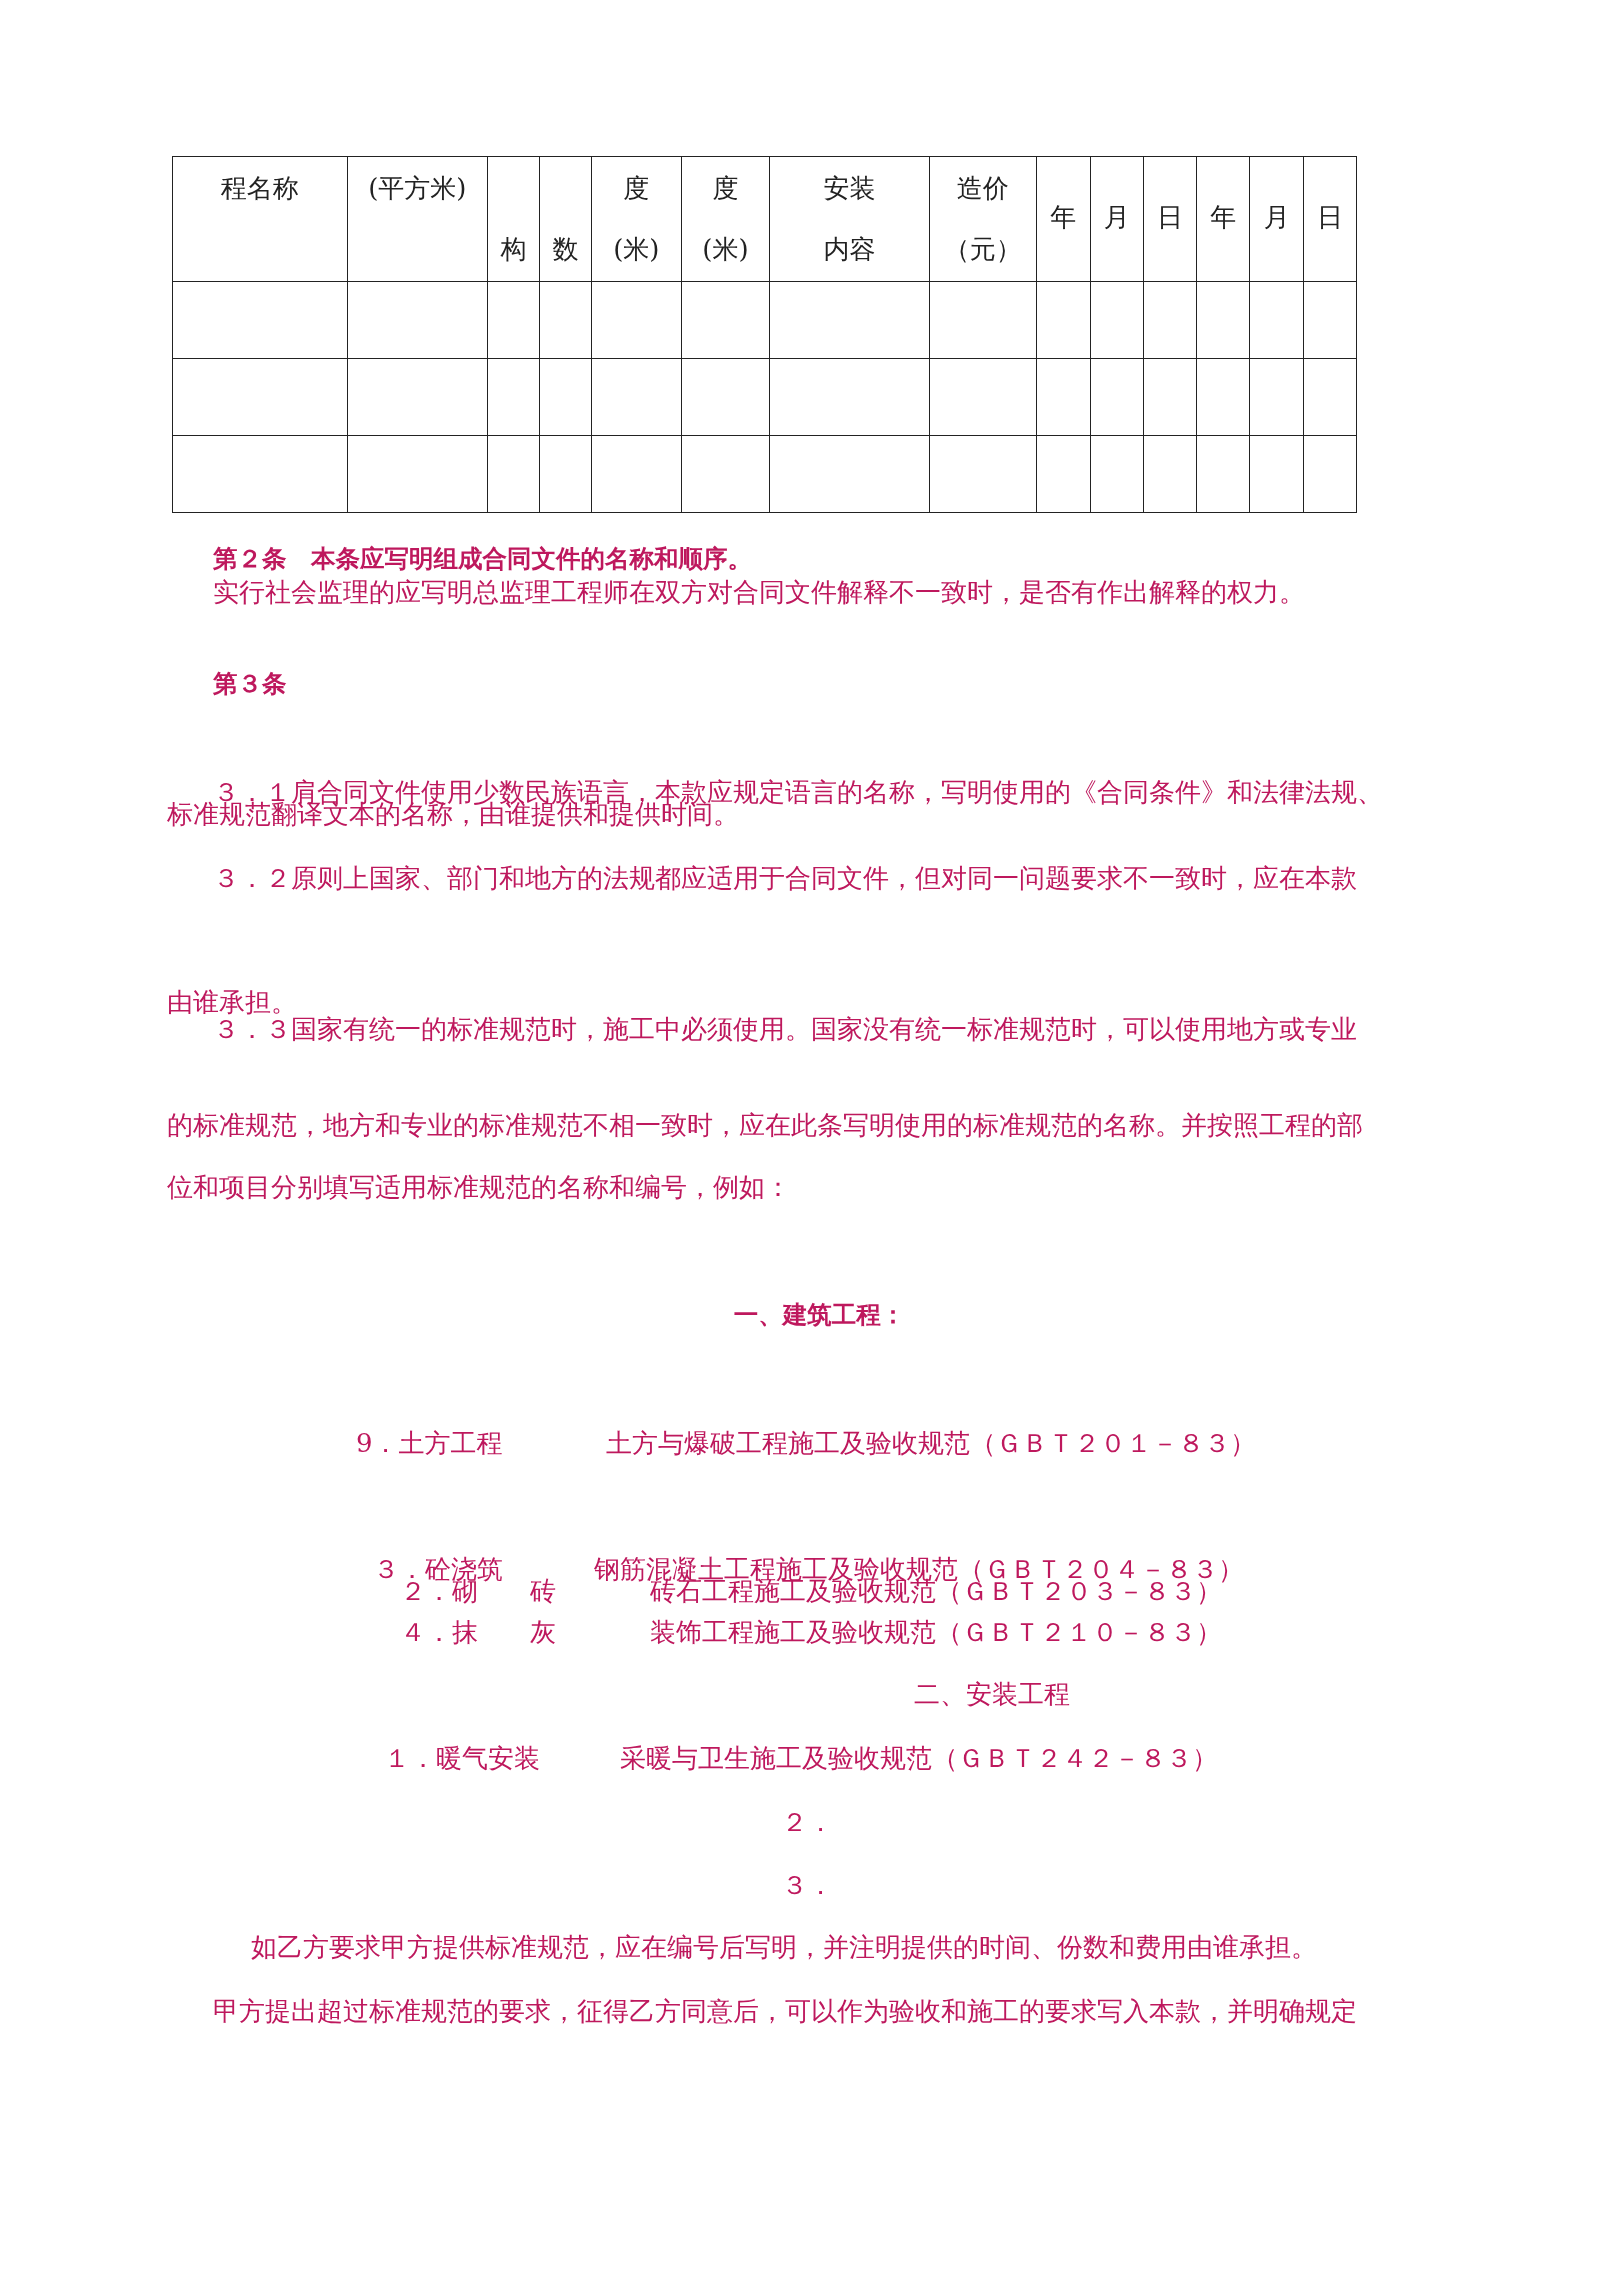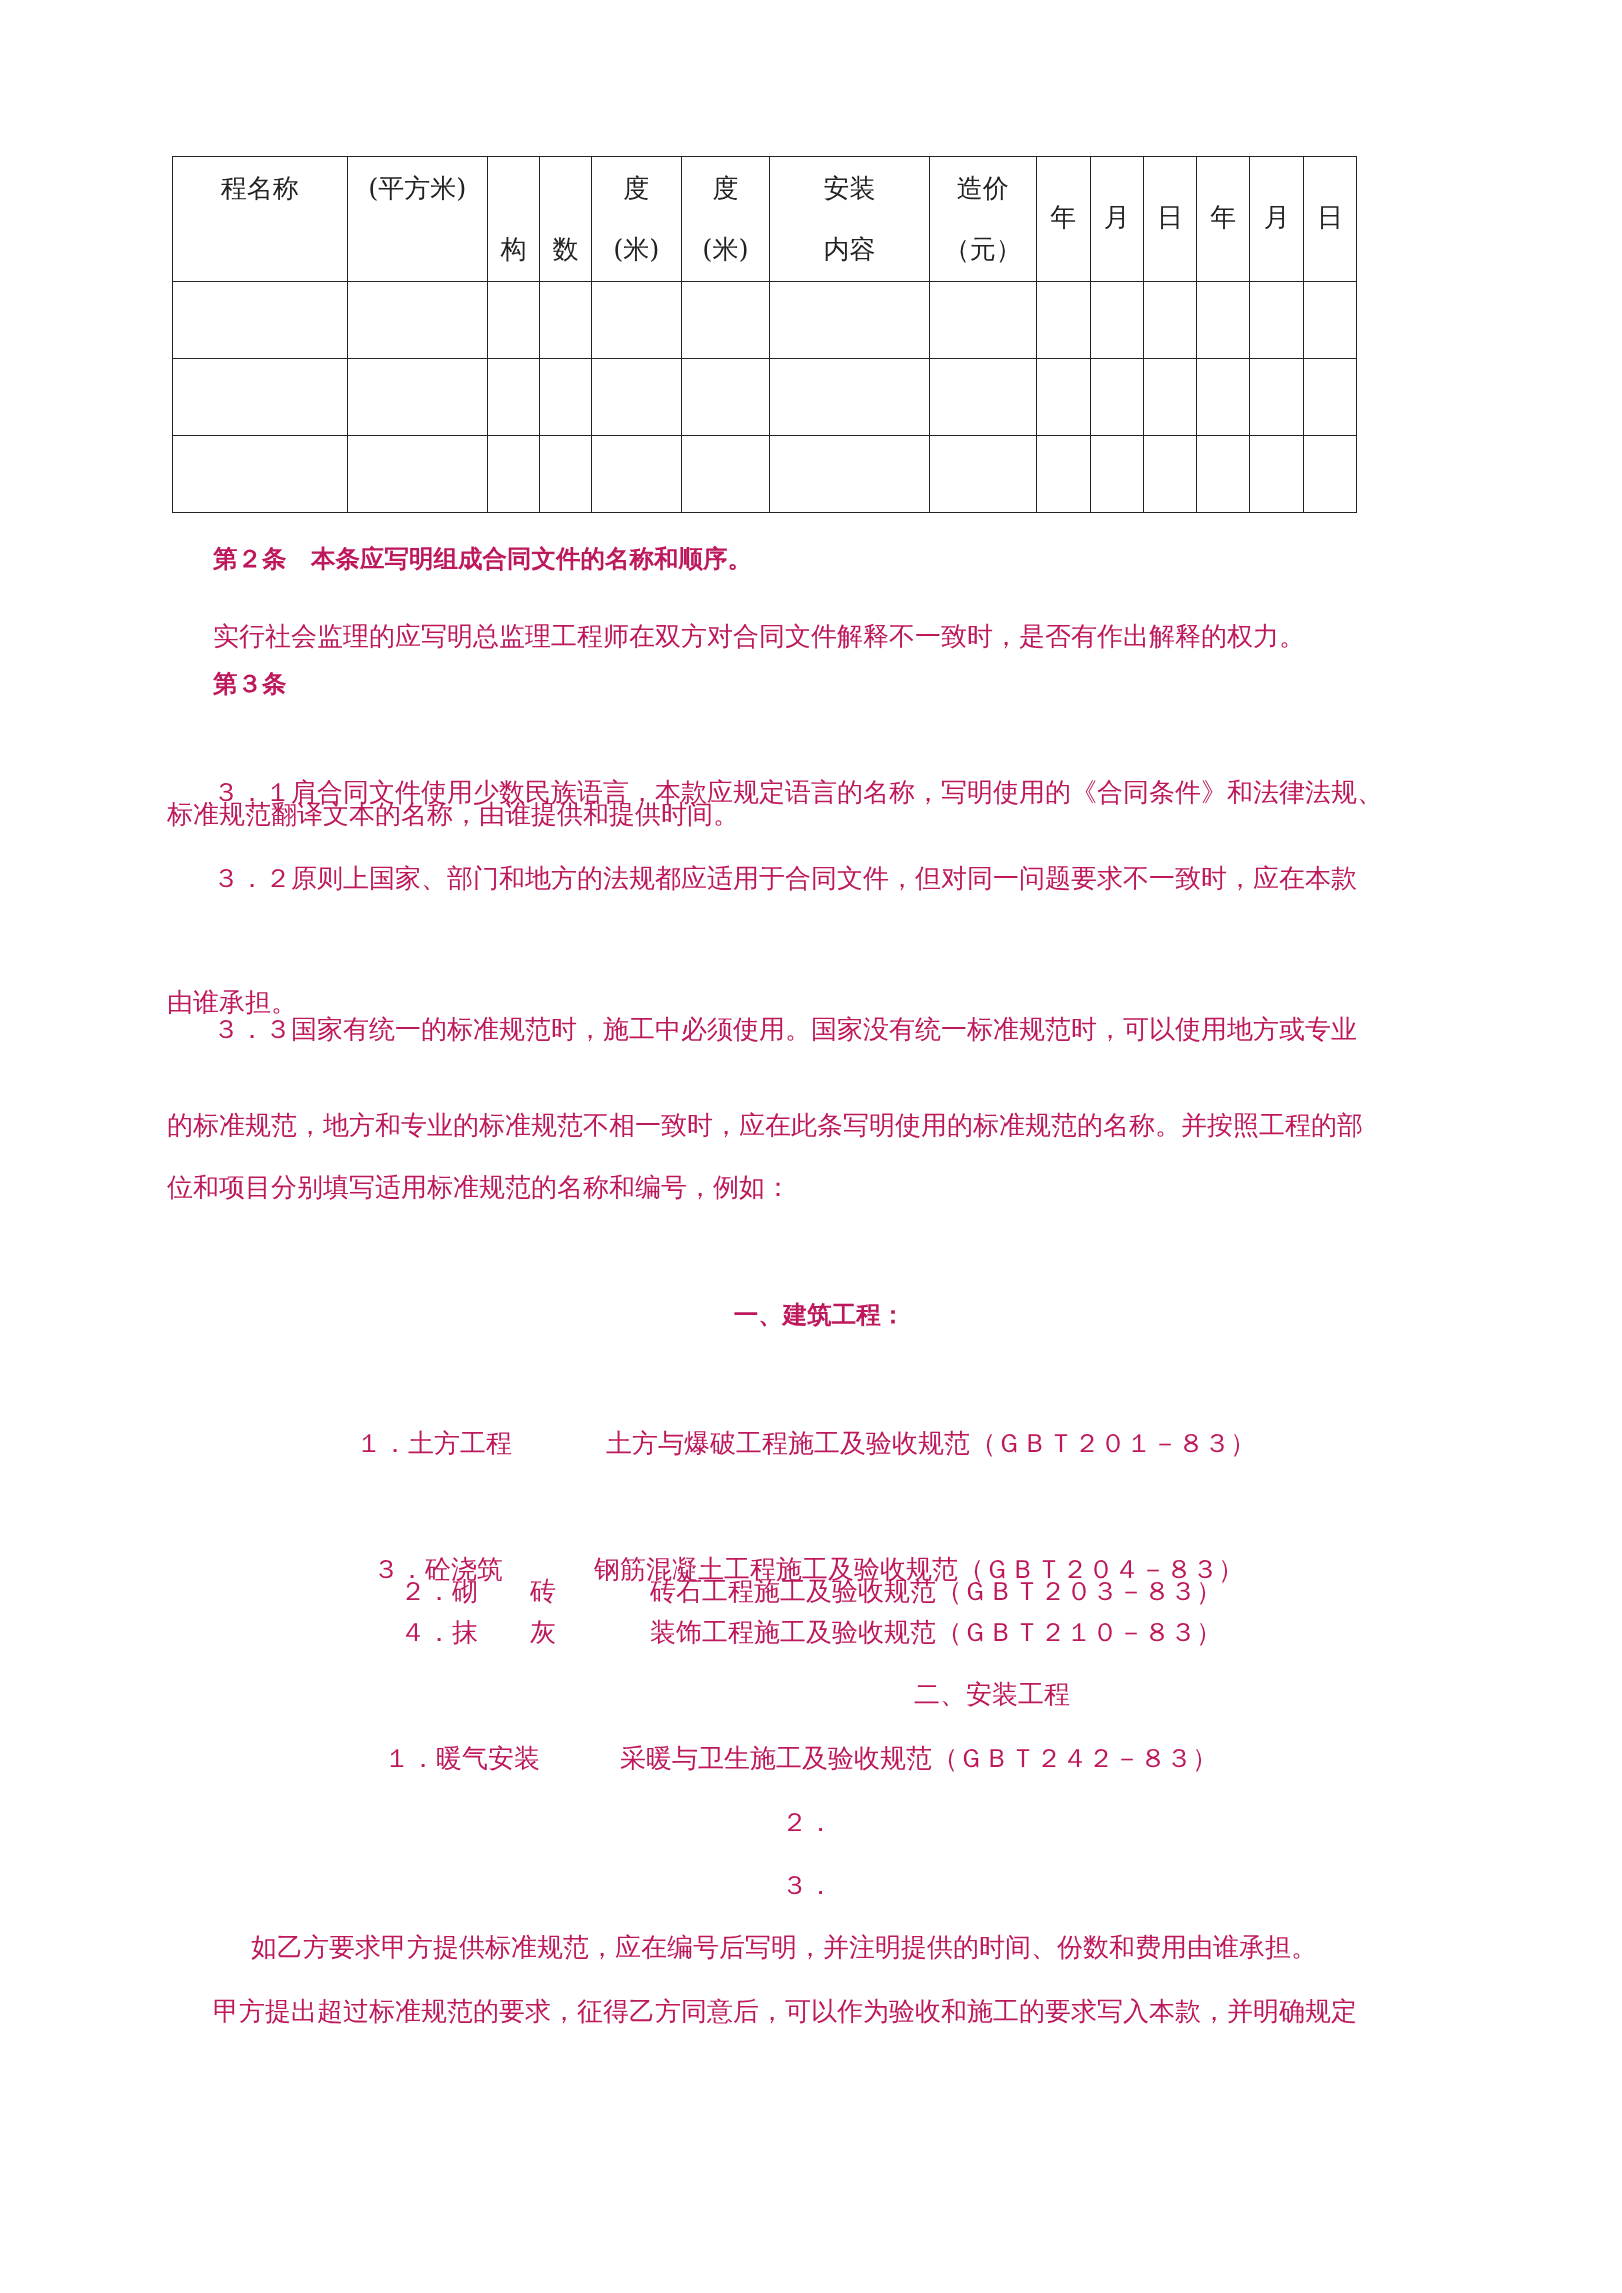--- a/index.html
+++ b/index.html
@@ -138,38 +138,38 @@
       <td></td>
       <td></td>
       <td></td>
       <td></td>
       <td></td>
     </tr>
   </tbody>
     </table>
 
   <div class="p bold" style="left:213px; top:542px;">第２条　本条应写明组成合同文件的名称和顺序。</div>
-  <div class="p" style="left:213px; top:620px;">实行社会监理的应写明总监理工程师在双方对合同文件解释不一致时，是否有作出解释的权力。</div>
+  <div class="p" style="left:213px; top:576px;">实行社会监理的应写明总监理工程师在双方对合同文件解释不一致时，是否有作出解释的权力。</div>
 
   <div class="p bold" style="left:213px; top:667px;">第３条</div>
 
   <div class="p" style="left:213px; top:776px;">３．１肩合同文件使用少数民族语言，本款应规定语言的名称，写明使用的《合同条件》和法律法规、</div>
   <div class="p" style="left:167px; top:798px;">标准规范翻译文本的名称，由谁提供和提供时间。</div>
 
   <div class="p" style="left:213px; top:862px;">３．２原则上国家、部门和地方的法规都应适用于合同文件，但对同一问题要求不一致时，应在本款</div>
   <div class="p" style="left:167px; top:986px;">由谁承担。</div>
 
   <div class="p" style="left:213px; top:1013px;">３．３国家有统一的标准规范时，施工中必须使用。国家没有统一标准规范时，可以使用地方或专业</div>
   <div class="p" style="left:167px; top:1109px;">的标准规范，地方和专业的标准规范不相一致时，应在此条写明使用的标准规范的名称。并按照工程的部</div>
   <div class="p" style="left:167px; top:1171px;">位和项目分别填写适用标准规范的名称和编号，例如：</div>
 
   <div class="p bold center" style="top:1298px;padding-left:8px;">一、建筑工程：</div>
 
   <div class="p" style="left:356px; top:1427px;">
-    <span class="spec-label" style="width:250px">１．土方工程</span><span>土方与爆破工程施工及验收规范（ＧＢＴ２０１－８３）</span>
+    <span class="spec-label" style="width:250px">9．土方工程</span><span>土方与爆破工程施工及验收规范（ＧＢＴ２０１－８３）</span>
   </div>
   <div class="p" style="left:400px; top:1575px;">
     <span class="spec-label" style="width:250px">２．砌　　砖</span><span>砖石工程施工及验收规范（ＧＢＴ２０３－８３）</span>
   </div>
   <div class="p" style="left:373px; top:1553px;">
     <span class="spec-label" style="width:221px">３．砼浇筑</span><span>钢筋混凝土工程施工及验收规范（ＧＢＴ２０４－８３）</span>
   </div>
   <div class="p" style="left:400px; top:1616px;">
     <span class="spec-label" style="width:250px">４．抹　　灰</span><span>装饰工程施工及验收规范（ＧＢＴ２１０－８３）</span>
   </div>

